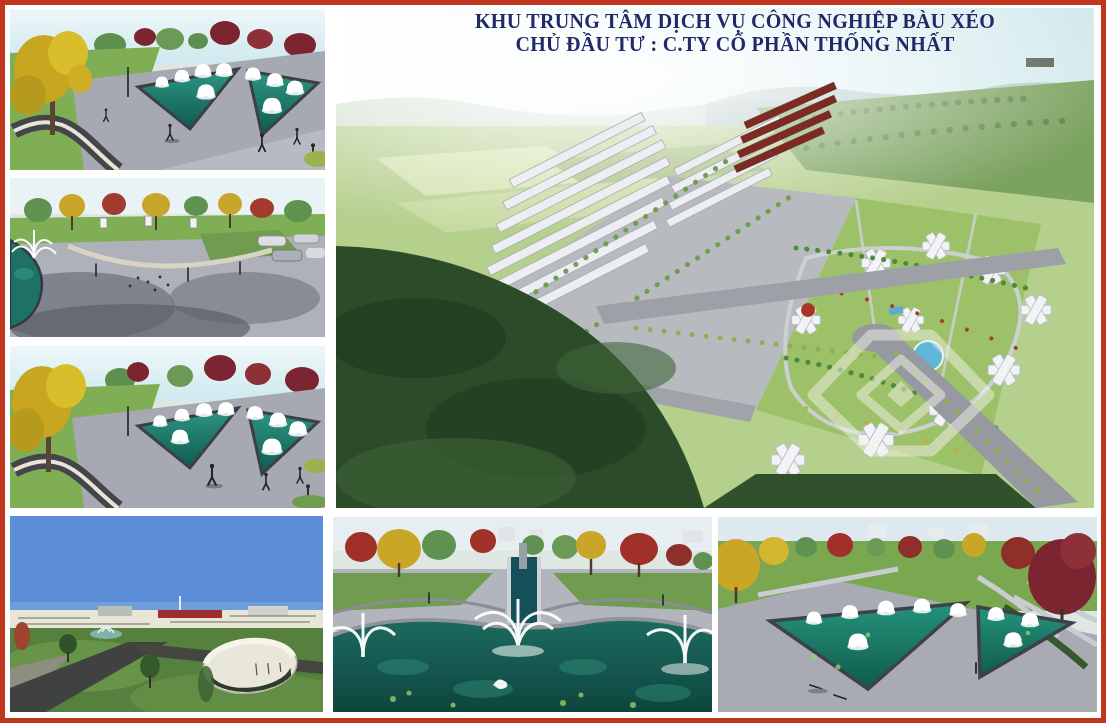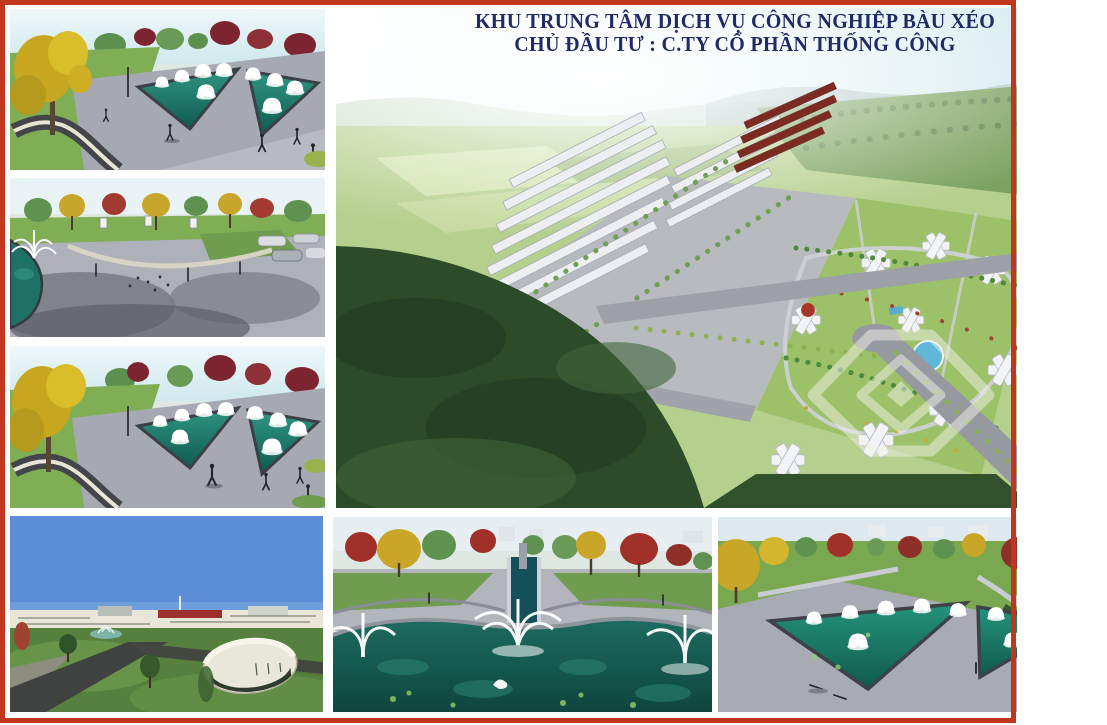--- a/index.html
+++ b/index.html
@@ -1,34 +1,34 @@
 <!DOCTYPE html>
 <html style="--frame: #c0361f; --titlecol: #1f2a66;"><head>
 <meta charset="utf-8">
 <style>
   html,body{margin:0;padding:0;background:#ffffff;}
-  .page{position:relative;width:1017px;height:725px;background:#ffffff;overflow:hidden;
+  .page{position:relative;width:1107px;height:725px;background:#ffffff;overflow:hidden;
         font-family:"Liberation Serif", serif;}
   .frame{position:absolute;left:0;top:0;right:1px;bottom:2px;border:5px solid var(--frame,#c0361f);
          pointer-events:none;z-index:9;}
   .panel{position:absolute;overflow:hidden;background:#dfe7e2;}
   .panel svg{display:block;width:100%;height:100%;}
   .titleblock{position:absolute;left:380px;top:10px;width:710px;z-index:5;text-align:center;
               color:var(--titlecol,#1f2a66);font-weight:bold;font-size:20px;line-height:23px;
               letter-spacing:.3px;}
   .titleblock div{white-space:nowrap;}
 </style>
 </head>
 <body>
 
 <div class="page">
 
   <div class="titleblock">
     <div>KHU TRUNG TÂM DỊCH VỤ CÔNG NGHIỆP BÀU XÉO</div>
-    <div>CHỦ ĐẦU TƯ : C.TY CỔ PHẦN THỐNG CÔNG</div>
+    <div>CHỦ ĐẦU TƯ : C.TY CỔ PHẦN THỐNG NHẤT</div>
   </div>
 
   <div class="panel" style="left:336px;top:8px;width:758px;height:500px">
   <svg viewBox="0 0 758 500" preserveAspectRatio="none">
     <defs>
       <linearGradient id="skyA" x1="0" y1="0" x2="1" y2="0">
         <stop offset="0" stop-color="#ffffff"></stop>
             <stop offset="0.5" stop-color="#e8f4f5"></stop>
             <stop offset="1" stop-color="#d2e9ed"></stop>
       </linearGradient>

